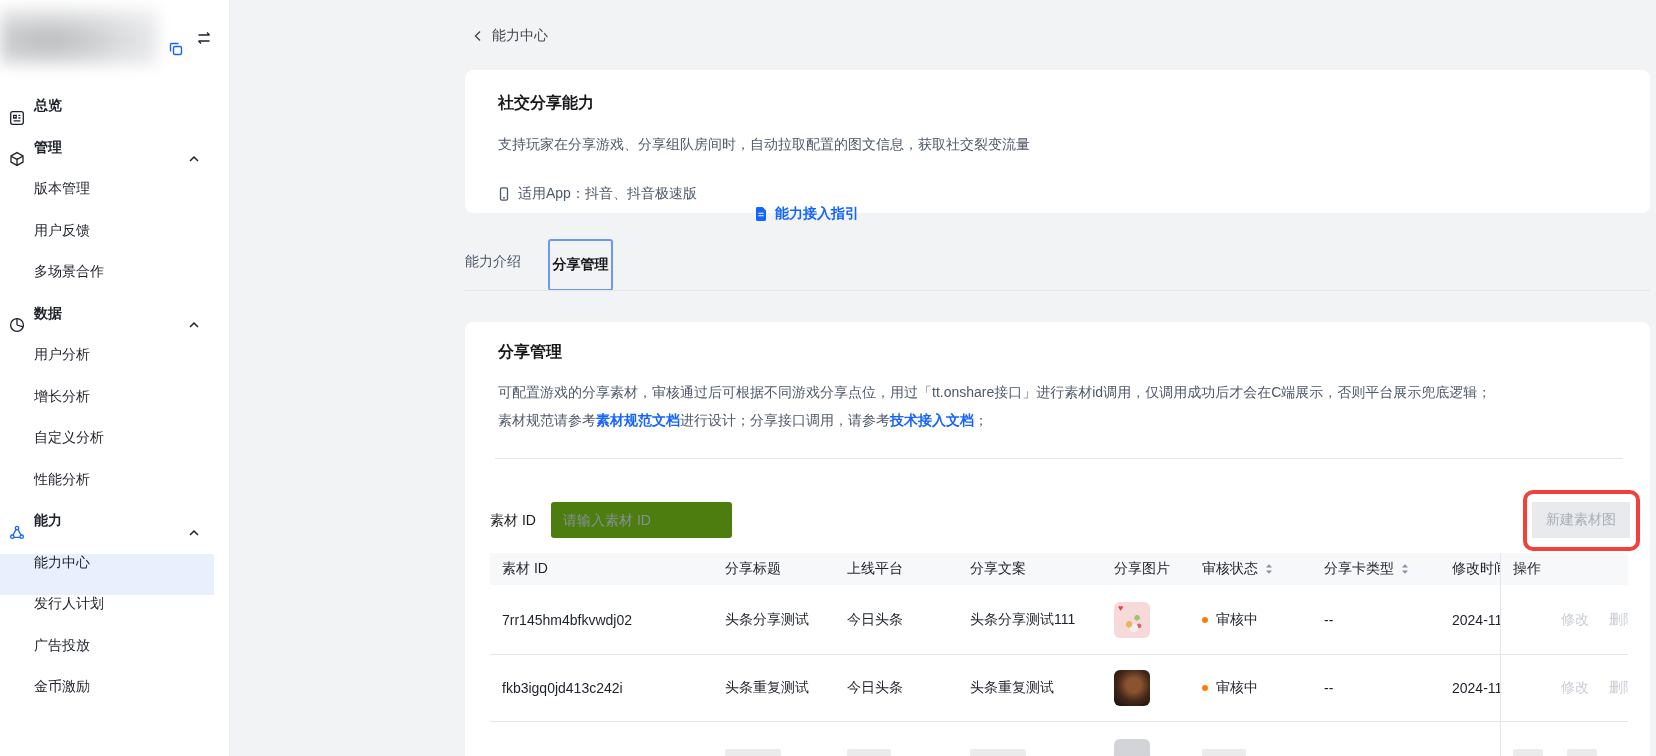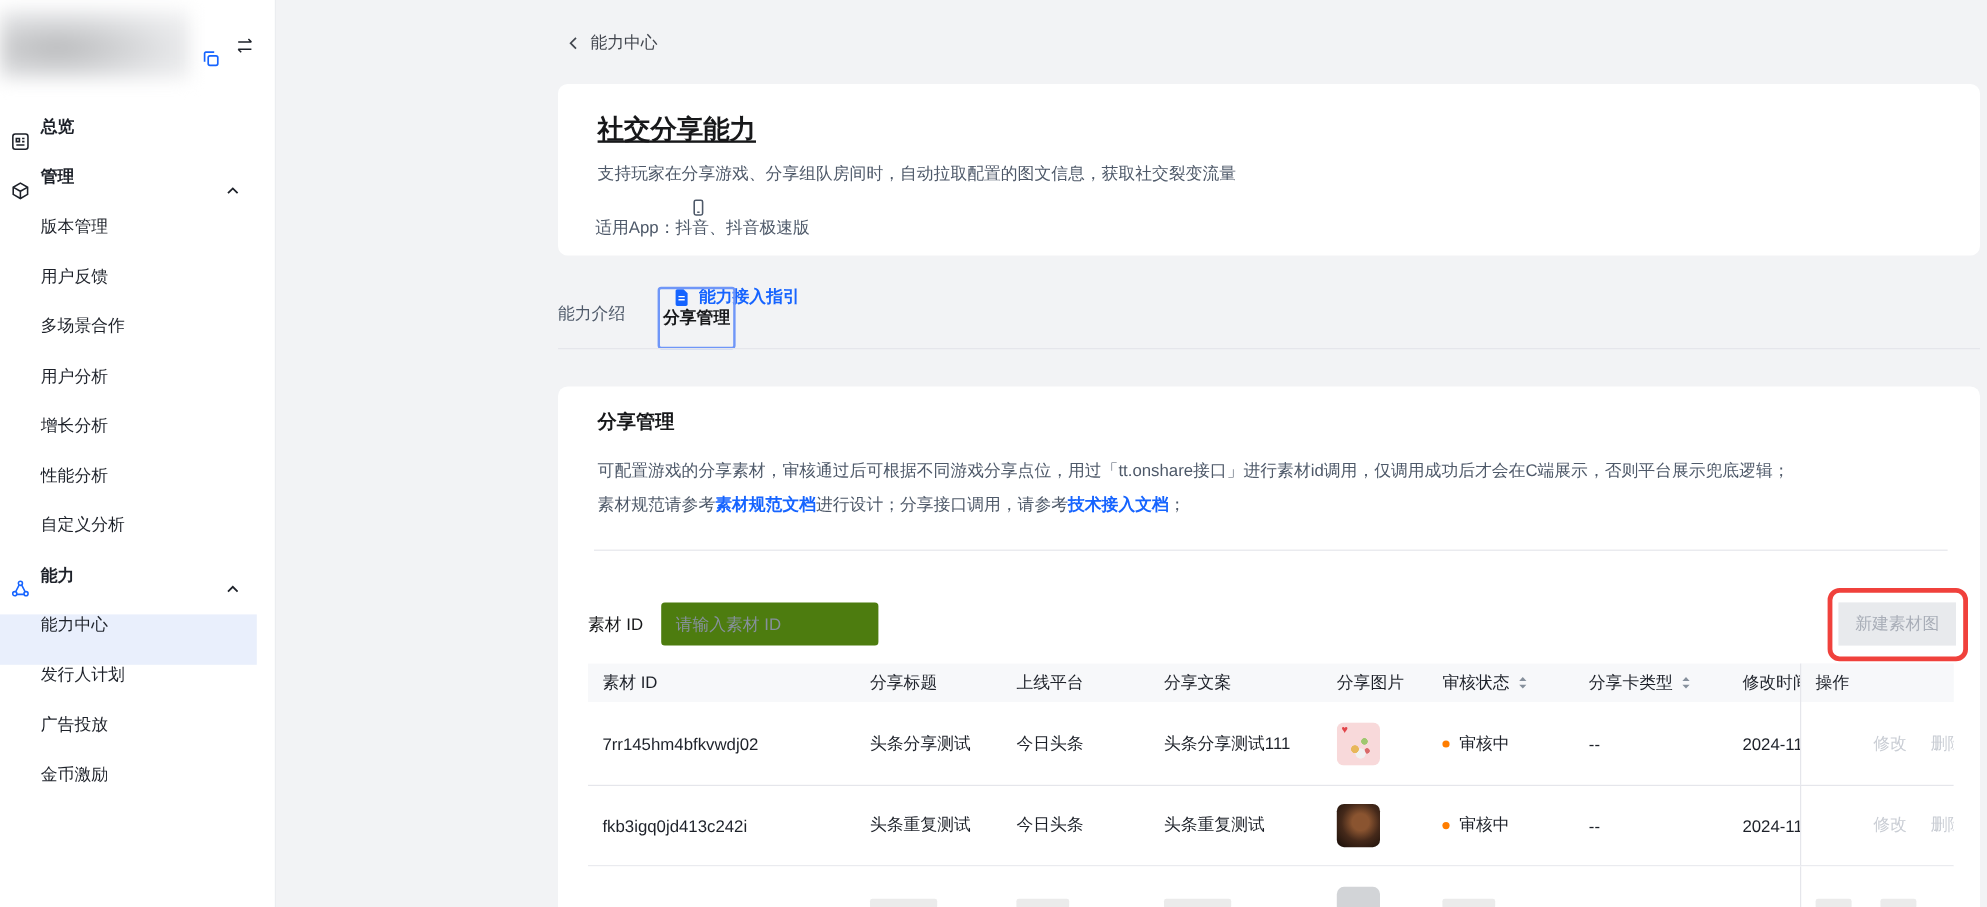--- a/index.html
+++ b/index.html
@@ -21,23 +21,23 @@
   .nav-item .caret { position:absolute; right:28px; top:50%; margin-top:-8px; width:16px; height:16px; color:#1d2129; }
   .nav-item.active { background:#e9effc; width:214px; }
 
   
   .main { position:absolute; left:230px; top:0; width:1426px; height:756px; }
   .breadcrumb { position:absolute; left:240px; top:26px; height:20px; display:flex; align-items:center; gap:6px; color:#42464e; cursor:pointer; }
   .breadcrumb svg { width:16px; height:16px; }
 
   .card { position:absolute; background:#fff; border-radius:8px; }
   .card-hero { left:235px; top:70px; width:1185px; height:143px; }
-  .hero-title { position:absolute; left:33px; top:23px; font-size:22px; font-weight:700; color:#17181a;text-decoration:underline; }
+  .hero-title { position:absolute; left:33px; top:23px; font-size:16px; font-weight:700; color:#17181a; }
   .hero-desc { position:absolute; left:33px; top:66px; color:#4e5969; }
-  .hero-info { position:absolute; left:31px; top:95px; display:flex; align-items:center; color:#4e5969;flex-direction:column; }
+  .hero-info { position:absolute; left:31px; top:95px; display:flex; align-items:center; color:#4e5969; }
   .hero-info .app-icon { width:16px; height:16px; margin-right:6px; color:#4e5969; }
   .guide-link { display:flex; align-items:center; margin-left:56px; color:#1664ff; font-weight:700; cursor:pointer;margin-top:40px; }
   .guide-link svg { width:16px; height:16px; margin-right:6px; }
 
   .tab-plain { position:absolute; left:235px; top:253px; color:#4e5969; cursor:pointer; }
   .tab-selected { position:absolute; left:318px; top:239px; width:65px; height:52px; border:2px solid #6f96f8; border-radius:3px; display:flex; align-items:center; justify-content:center; font-weight:700; color:#17181a; cursor:pointer; background:transparent; }
   .tabs-divider { position:absolute; left:235px; top:290px; width:1185px; height:1px; background:#e5e6eb; }
 
   .card-panel { left:235px; top:322px; width:1185px; height:434px; border-radius:8px 8px 0 0; overflow:hidden; }
   .panel-title { position:absolute; left:33px; top:20px; font-size:16px; font-weight:700; color:#17181a; }
@@ -128,31 +128,45 @@
       </div>
       <div class="nav-item">
           <span>版本管理</span>
         </div>
       <div class="nav-item">
           <span>用户反馈</span>
         </div>
       <div class="nav-item">
           <span>多场景合作</span>
         </div>
+      <div class="nav-item group">
+        <span class="nicon">
+            <svg viewBox="0 0 16 16" fill="none" stroke="currentColor" stroke-width="1.3">
+              <circle cx="8" cy="8" r="6.4"></circle>
+              <path d="M8 8V1.6M8 8l6.2 1.8"></path>
+            </svg>
+          </span>
+        <span>数据</span>
+        <span class="caret">
+            <svg viewBox="0 0 16 16" fill="none" stroke="currentColor" stroke-width="1.5">
+              <path d="M4 10l4-4 4 4"></path>
+            </svg>
+          </span>
+      </div>
       <div class="nav-item">
           <span>用户分析</span>
         </div>
       <div class="nav-item">
           <span>增长分析</span>
         </div>
       <div class="nav-item">
+          <span>自定义分析</span>
+        </div>
+      <div class="nav-item">
           <span>性能分析</span>
-        </div>
-      <div class="nav-item">
-          <span>自定义分析</span>
         </div>
       <div class="nav-item group">
         <span class="nicon blue">
             <svg viewBox="0 0 16 16" fill="none" stroke="currentColor" stroke-width="1.3">
               <circle cx="8" cy="3.1" r="1.7"></circle>
               <circle cx="3.3" cy="11.7" r="1.7"></circle>
               <circle cx="12.7" cy="11.7" r="1.7"></circle>
               <path d="M6.9 4.6 4 10.2M9.1 4.6l2.9 5.6M5.1 12.3h5.8"></path>
             </svg>
           </span>

